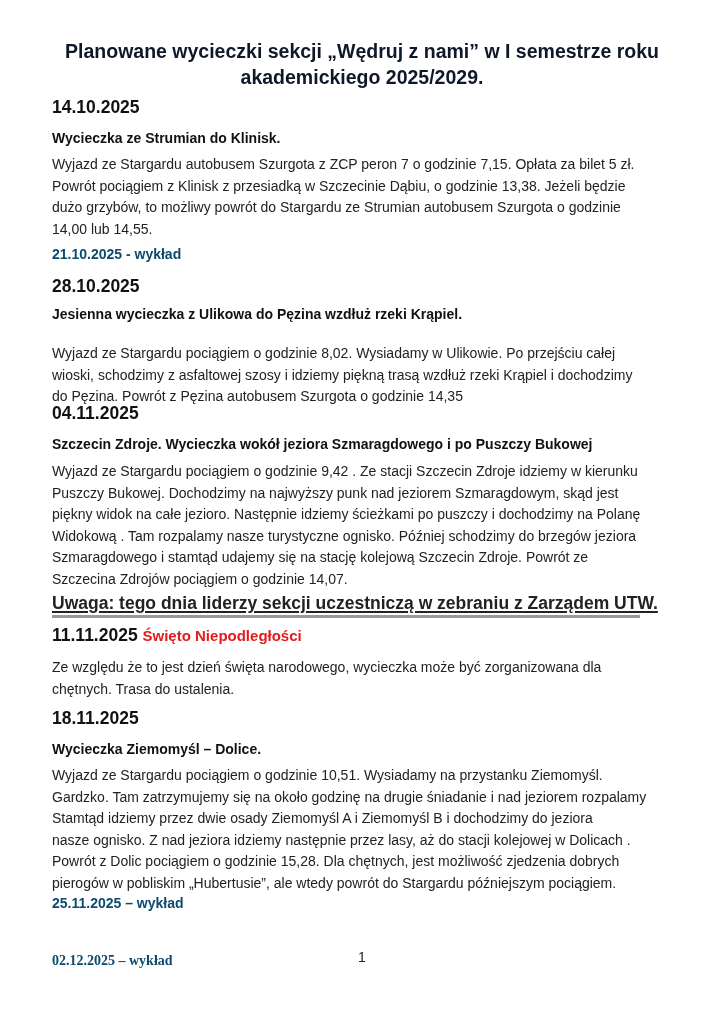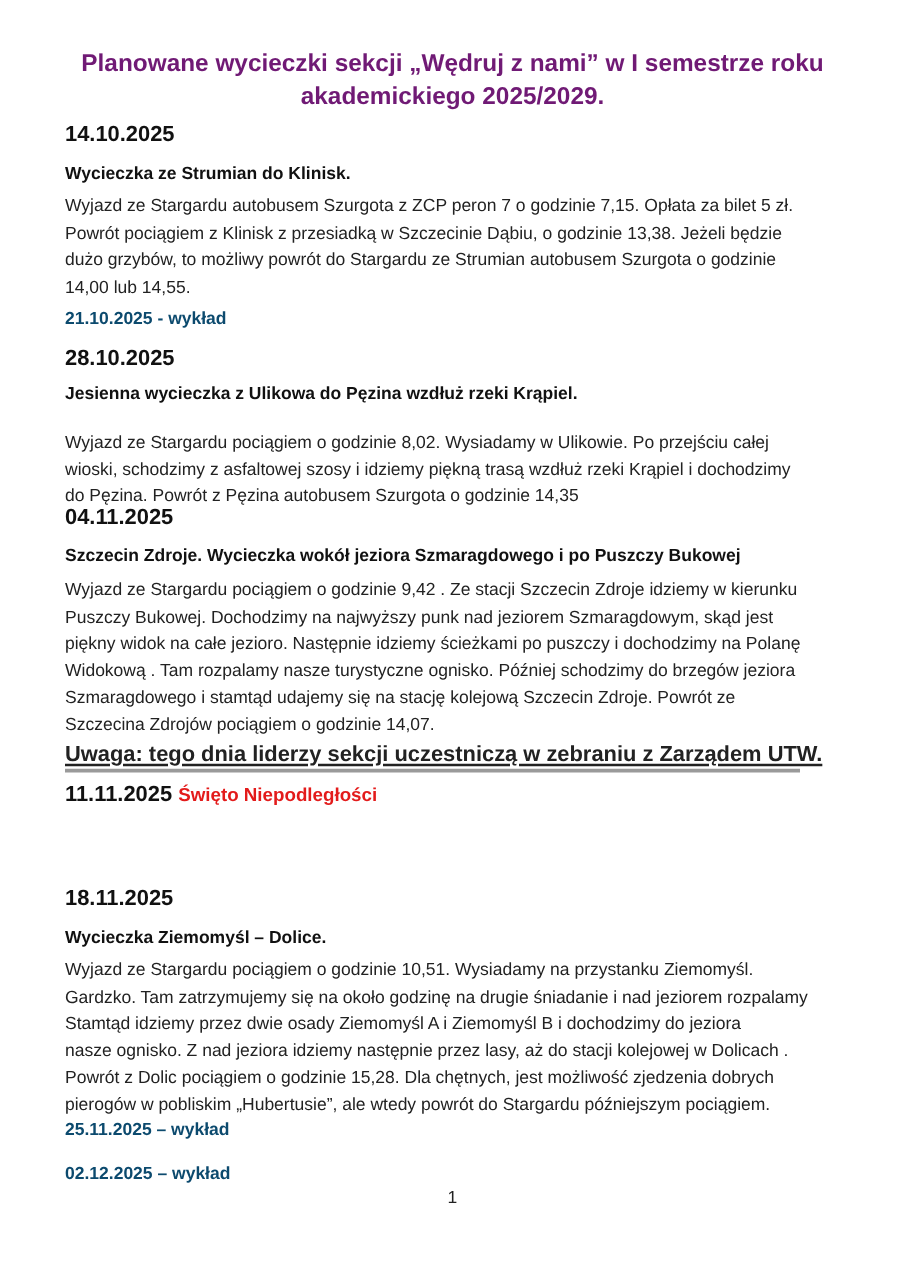--- a/index.html
+++ b/index.html
@@ -23,21 +23,21 @@
     }
     .title {
       position: absolute;
       left: 40px;
       width: 644px;
       top: 38px;
       text-align: center;
       font-weight: bold;
       font-size: 19.5px;
       line-height: 26px;
-      color: #701a75;
+      color: #0f172a;
     }
     .abs {
       position: absolute;
       left: 52px;
       white-space: nowrap;
     }
     .date {
       font-weight: bold;
       font-size: 17.5px;
       line-height: 20px;
@@ -135,29 +135,33 @@
     <span class="ln">Szczecina Zdrojów pociągiem o godzinie 14,07.</span>
   </div>
 
   <div class="notice-shadow"></div>
   <div class="abs notice" style="top:592px;">Uwaga: tego dnia liderzy sekcji uczestniczą w zebraniu z Zarządem UTW.</div>
 
   <div class="abs date" style="top:625px;">
     <span>11.11.2025</span>
     <span class="holiday">Święto Niepodległości</span>
   </div>
+  <div class="abs body" style="top:657px;">
+    <span class="ln">Ze względu że to jest dzień święta narodowego, wycieczka może być zorganizowana dla</span>
+    <span class="ln">chętnych. Trasa do ustalenia.</span>
+  </div>
 
   <div class="abs date" style="top:708px;">18.11.2025</div>
   <div class="abs subtitle" style="top:740px;">Wycieczka Ziemomyśl – Dolice.</div>
   <div class="abs body" style="top:765px;">
     <span class="ln">Wyjazd ze Stargardu pociągiem o godzinie 10,51. Wysiadamy na przystanku Ziemomyśl.</span>
     <span class="ln">Gardzko. Tam zatrzymujemy się na około godzinę na drugie śniadanie i nad jeziorem rozpalamy</span>
     <span class="ln">Stamtąd idziemy przez dwie osady Ziemomyśl A i Ziemomyśl B i dochodzimy do jeziora</span>
     <span class="ln">nasze ognisko. Z nad jeziora idziemy następnie przez lasy, aż do stacji kolejowej w Dolicach .</span>
     <span class="ln">Powrót z Dolic pociągiem o godzinie 15,28. Dla chętnych, jest możliwość zjedzenia dobrych</span>
     <span class="ln">pierogów w pobliskim „Hubertusie”, ale wtedy powrót do Stargardu późniejszym pociągiem.</span>
   </div>
 
   <div class="abs lecture" style="top:894px;">25.11.2025 – wykład</div>
-  <div class="abs lecture" style="top:929px;">02.12.2025 – wykład</div>
+  <div class="abs lecture" style="top:952px;font-family:Liberation Serif, serif;">02.12.2025 – wykład</div>
 
   <div class="page-num">1</div>
 </div>
 
 </body></html>

